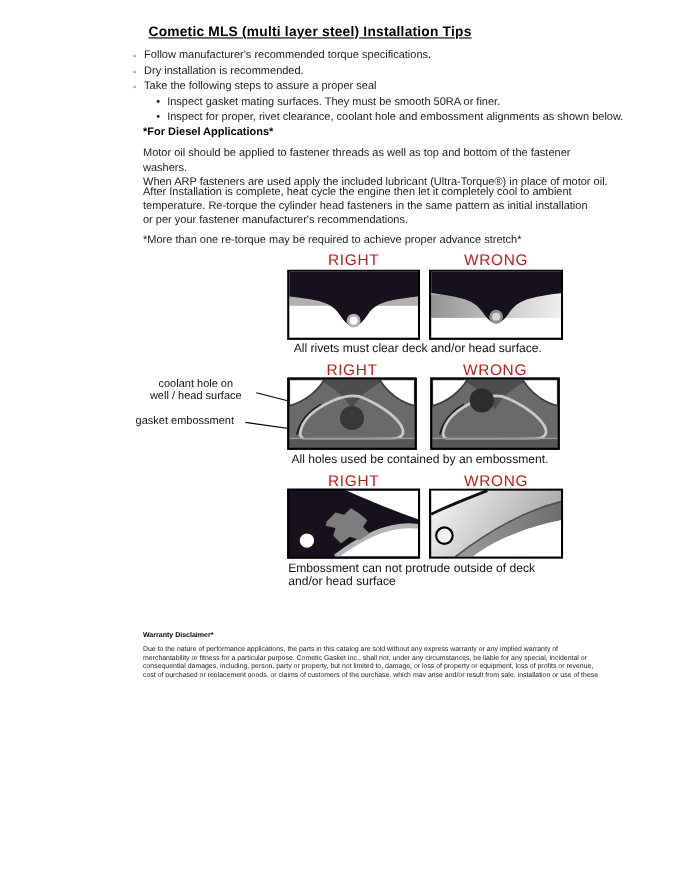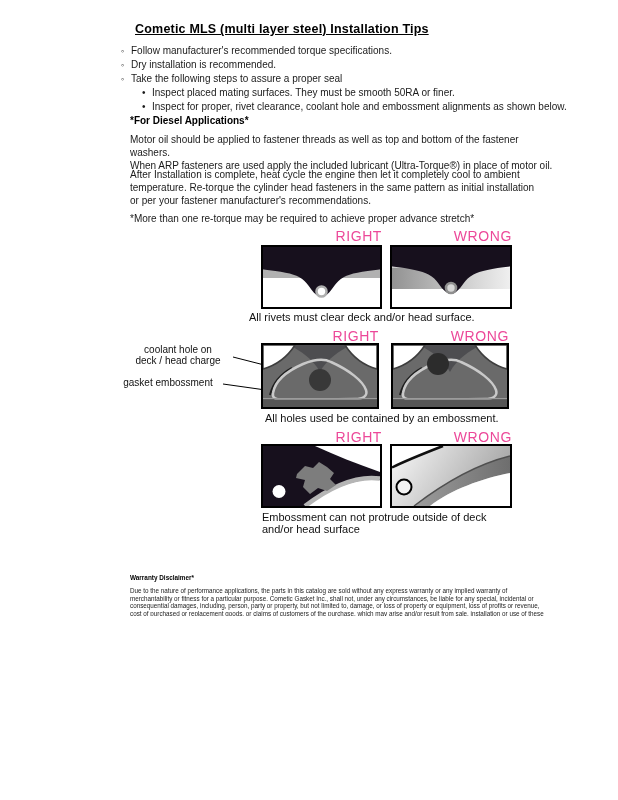--- a/index.html
+++ b/index.html
@@ -17,21 +17,21 @@
   }
   .bullets { left:96px; top:44px; font-size:10px; line-height:14px; color:#1a1a1a; }
   .b-row { position:relative; padding-left:10px; }
   .b-row .mk { position:absolute; left:0; top:0; font-size:9px; }
   .b-sub { margin-left:21px; }
   .b-sub .mk { font-size:10px; }
 
   .diesel-h { left:105px; top:115px; font-size:10px; font-weight:bold; color:#000; }
   .body-p { left:105px; font-size:10px; line-height:13px; color:#1a1a1a; width:430px; }
 
-  .rw-label { font-size:14px; letter-spacing:0.6px; text-align:right; color:#ec4899; }
+  .rw-label { font-size:14px; letter-spacing:0.6px; text-align:center; color:#b91c1c; }
   .caption { font-size:11px; color:#111; }
   .panel svg { display:block; }
 
   .anno { font-size:10px; line-height:11px; text-align:center; color:#111; }
 
   .disclaimer { left:105px; top:574px; width:416px; font-size:6.3px; line-height:7.4px; color:#222; }
   .disclaimer h4 { font-size:6.4px; margin-bottom:6px; color:#000; }
   .disclaimer p { margin-bottom:6px; }
 
   .page-code { left:325px; top:758px; font-size:13.5px; letter-spacing:0.4px; color:#222; }
@@ -40,21 +40,21 @@
 <body>
 
 <div class="page">
 
   <div class="abs title">Cometic MLS (multi layer steel) Installation Tips</div>
 
   <div class="abs bullets">
     <div class="b-row"><span class="mk">◦</span><span>Follow manufacturer's recommended torque specifications.</span></div>
     <div class="b-row"><span class="mk">◦</span><span>Dry installation is recommended.</span></div>
     <div class="b-row"><span class="mk">◦</span><span>Take the following steps to assure a proper seal</span></div>
-    <div class="b-row b-sub"><span class="mk">•</span><span>Inspect placed mating surfaces.  They must be smooth 50RA or finer.</span></div>
+    <div class="b-row b-sub"><span class="mk">•</span><span>Inspect gasket mating surfaces.  They must be smooth 50RA or finer.</span></div>
     <div class="b-row b-sub"><span class="mk">•</span><span>Inspect for proper, rivet clearance, coolant hole and embossment alignments as shown below.</span></div>
   </div>
 
   <div class="abs diesel-h">*For Diesel Applications*</div>
   <div class="abs body-p preline" style="top:133px;">Motor oil should be applied to fastener threads as well as top and bottom of the fastener washers.
 When ARP fasteners are used apply the included lubricant (Ultra-Torque®) in place of motor oil.</div>
   <div class="abs body-p preline" style="top:168px;">After Installation is complete, heat cycle the engine then let it completely cool to ambient
 temperature. Re-torque the cylinder head fasteners in the same pattern as initial installation
 or per your fastener manufacturer's recommendations.</div>
   <div class="abs body-p" style="top:212px;">*More than one re-torque may be required to achieve proper advance stretch*</div>
@@ -82,28 +82,28 @@
         </linearGradient>
       </defs>
       <rect x="0" y="0" width="122" height="64" fill="#ffffff"></rect>
       <rect x="2" y="22.5" width="118" height="21.5" fill="url(#r1band)"></rect>
       <path d="M2,2 H120 V21.5 C102,23.5 90,26 83.5,29.5 C74,34.5 73,41.5 66.5,46.5 C63,49.5 59,49.5 55.5,46.5 C49,41.5 48,34.5 38.5,29.5 C32,26 20,23.5 2,21.5 Z" fill="#17101d"></path>
       <circle cx="61" cy="43" r="5" fill="#d7d7d7" stroke="#8f8f8f" stroke-width="2.6"></circle>
       <rect x="1" y="1" width="120" height="62" fill="none" stroke="#000000" stroke-width="2"></rect>
     </svg>
   </div>
 
-  <div class="abs caption" style="left:224px; top:311px;">All rivets must clear deck and/or head surface.</div>
+  <div class="abs caption" style="left:242px; top:311px;">All rivets must clear deck and/or head surface.</div>
 
   <div class="abs rw-label" style="left:236px; top:328px; width:118px;">RIGHT</div>
   <div class="abs rw-label" style="left:366px; top:328px; width:118px;">WRONG</div>
 
   <div class="abs anno" style="left:98px; top:344px; width:110px;">
     <div>coolant hole on</div>
-    <div>deck / head charge</div>
+    <div>well / head surface</div>
   </div>
   <div class="abs anno" style="left:88px; top:377px; width:110px;">gasket embossment</div>
 
   <svg class="abs" style="left:90px; top:330px;" width="220" height="100" viewBox="0 0 220 100">
     <line x1="118" y1="27" x2="200" y2="48" stroke="#000" stroke-width="1"></line>
     <line x1="108" y1="54" x2="172" y2="63" stroke="#000" stroke-width="1"></line>
   </svg>
 
   <div class="abs panel" style="left:236px; top:343px;">
     <svg width="118" height="66" viewBox="0 0 118 66">

